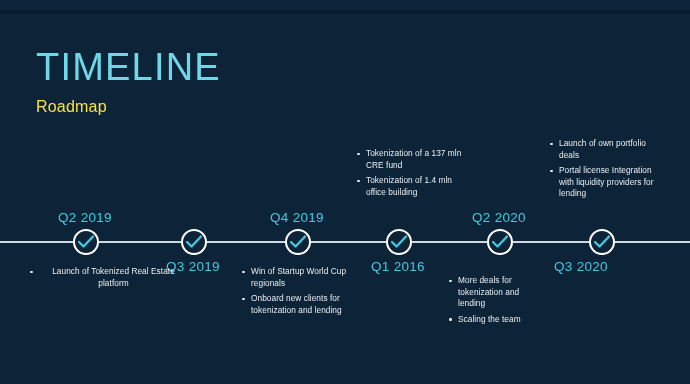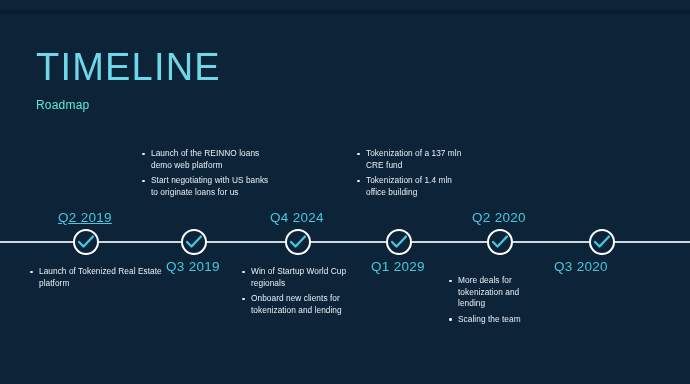--- a/index.html
+++ b/index.html
@@ -39,22 +39,22 @@
   #title {
     font-size: 38px;
     letter-spacing: 1.2px;
     line-height: 1;
     color: #6fd8e8;
     font-weight: 400;
     white-space: nowrap;
   }
   #subtitle {
     margin-top: 12px;
-    font-size: 12px;
-    color: #5eead4;
+    font-size: 16px;
+    color: #fde047;
     font-weight: 400;
     letter-spacing: .2px;
   }
 
   
   #axis-line {
     position: absolute;
     left: 0;
     top: 231px;
     width: 690px;
@@ -169,39 +169,33 @@
       <polyline points="1,7 5.5,11.5 15,1.5" fill="none" stroke="#45c8e0" stroke-width="2.3" stroke-linecap="round" stroke-linejoin="round"></polyline>
     </svg>
   </div>
   <div class="marker" style="left:602px;">
     <div class="ring"></div>
     <svg width="16" height="14" viewBox="0 0 16 14">
       <polyline points="1,7 5.5,11.5 15,1.5" fill="none" stroke="#45c8e0" stroke-width="2.3" stroke-linecap="round" stroke-linejoin="round"></polyline>
     </svg>
   </div>
 
-  <div class="qlabel" style="left:58px;  top:200px;text-decoration:underline;">Q2  2019</div>
+  <div class="qlabel" style="left:58px;  top:200px;">Q2  2019</div>
   <div class="qlabel" style="left:166px; top:249px;">Q3 2019</div>
-  <div class="qlabel" style="left:270px; top:200px;">Q4 2024</div>
-  <div class="qlabel" style="left:371px; top:249px;">Q1 2029</div>
+  <div class="qlabel" style="left:270px; top:200px;">Q4 2019</div>
+  <div class="qlabel" style="left:371px; top:249px;">Q1 2016</div>
   <div class="qlabel" style="left:472px; top:200px;">Q2 2020</div>
   <div class="qlabel" style="left:554px; top:249px;">Q3 2020</div>
 
-  <div class="block" style="left:28px; top:256px; width:160px;">
+  <div class="block" style="left:28px; top:256px; width:160px;text-align:center;">
     <ul>
       <li>Launch of Tokenized Real Estate platform</li>
     </ul>
   </div>
 
-  <div class="block" style="left:140px; top:138px; width:130px;">
-    <ul>
-      <li>Launch of the REINNO loans demo web platform</li>
-      <li>Start negotiating with US banks to originate loans for us</li>
-    </ul>
-  </div>
 
   <div class="block" style="left:240px; top:256px; width:130px;">
     <ul>
       <li>Win of Startup World Cup regionals</li>
       <li>Onboard new clients for tokenization and lending</li>
     </ul>
   </div>
 
   <div class="block" style="left:355px; top:138px; width:110px;">
     <ul>
@@ -212,16 +206,18 @@
 
   <div class="block" style="left:447px; top:265px; width:100px;">
     <ul>
       <li>More deals for tokenization and lending</li>
       <li>Scaling the team</li>
     </ul>
   </div>
 
   <div class="block" style="left:548px; top:128px; width:120px;">
     <ul>
+      <li>Launch of own portfolio deals</li>
+      <li>Portal license Integration with liquidity providers for lending</li>
     </ul>
   </div>
 
 </div>
 
 </body></html>

